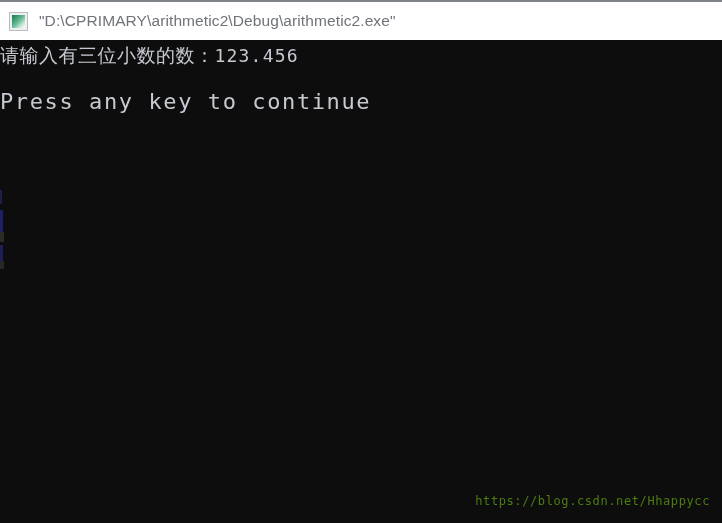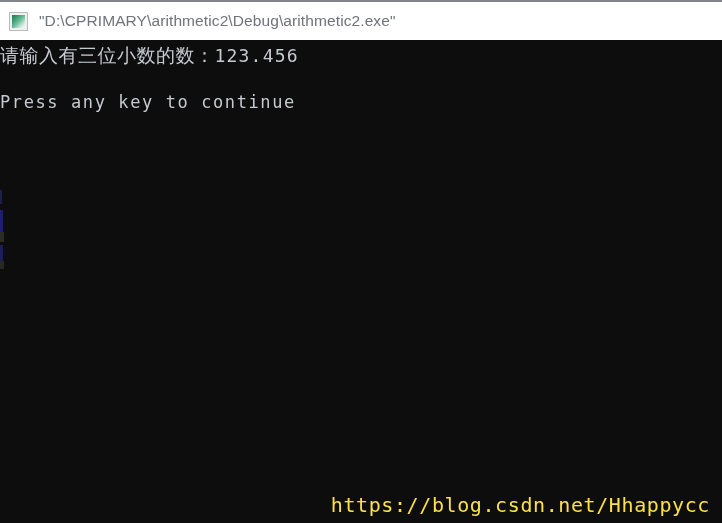--- a/index.html
+++ b/index.html
@@ -92,21 +92,21 @@
     letter-spacing: 0.5px;
   }
   .console-line .mono-num {
     font-family: "DejaVu Sans Mono", "Liberation Mono", monospace;
     font-size: 18px;
     letter-spacing: 1.2px;
   }
 
   #line-prompt  { top: 4px;  }
   #line-result  { top: 26px; }
-  #line-press   { top: 51px; font-size: 17px; letter-spacing: 1.6px; }
+  #line-press   { top: 51px; font-size: 22px; letter-spacing: 1.6px; }
 
   
   #edge-artifacts {
     position: absolute;
     left: 0;
     top: 0;
     width: 6px;
     height: 483px;
     pointer-events: none;
   }
@@ -120,23 +120,23 @@
   .art-c { top: 205px; width: 3px; height: 16px; background: #22226e; opacity: .8; }
   .art-d { top: 221px; width: 4px; height: 8px;  background: #37372f; opacity: .65; }
   .art-e { top: 150px; width: 2px; height: 14px; background: #2a2a74; opacity: .6; }
 
   
   #watermark {
     position: absolute;
     right: 12px;
     top: 455px;
     font-family: "DejaVu Sans Mono", "Liberation Mono", monospace;
-    font-size: 20px;
+    font-size: 12px;
     line-height: 1;
-    color: #fde047;
+    color: #4d7c0f;
     white-space: nowrap;
     letter-spacing: 0.6px;
     user-select: none;
   }
 </style>
 </head>
 <body>
 
 <div id="console-window">
 

